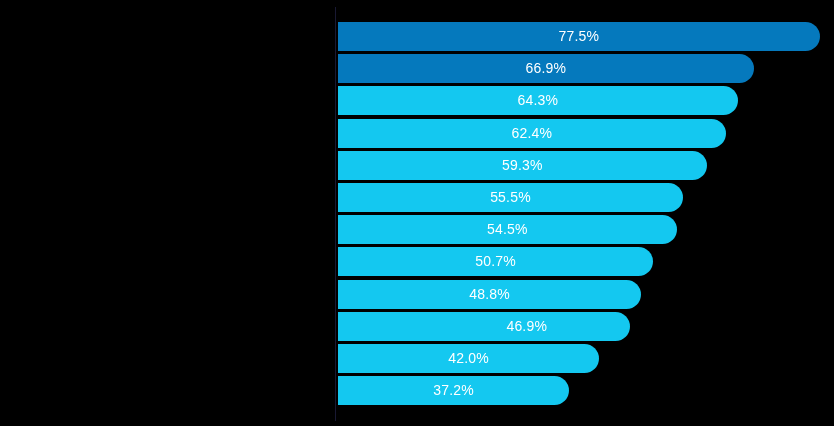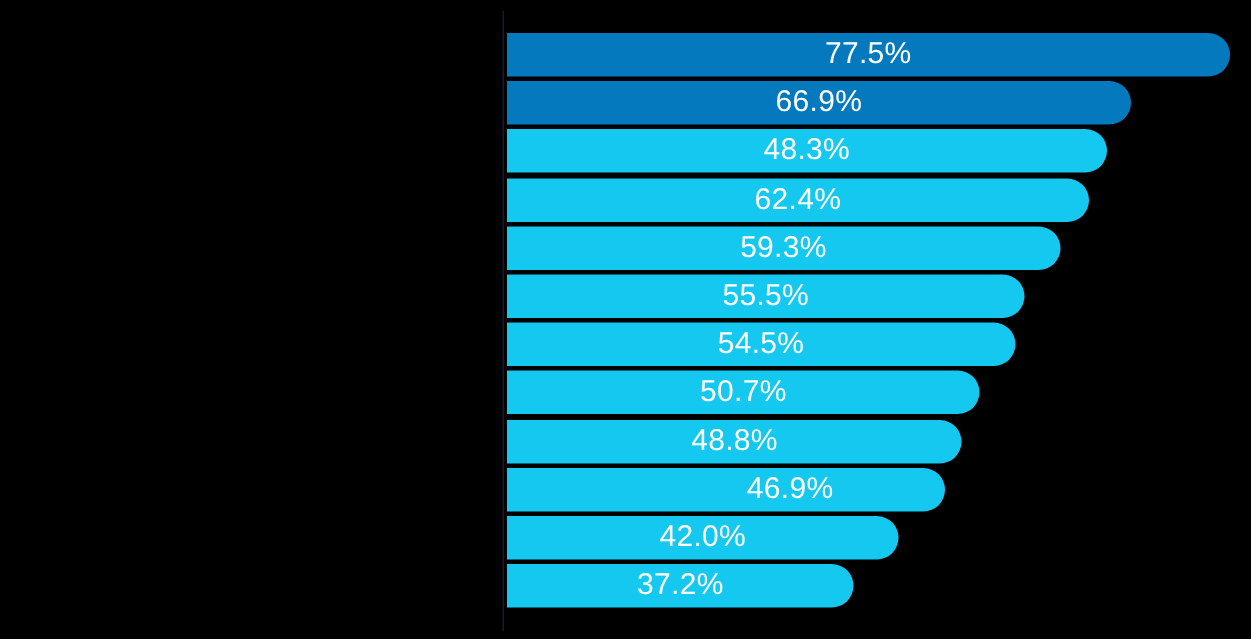--- a/index.html
+++ b/index.html
@@ -64,21 +64,21 @@
     top: 0;
     height: 29px;
     border-radius: 0 14.5px 14.5px 0;
   }
   .bar-value {
     position: absolute;
     top: 0;
     height: 29px;
     line-height: 29px;
     color: #ffffff;
-    font-size: 20px;
+    font-size: 14px;
     text-align: center;
     white-space: nowrap;
     letter-spacing: 0.2px;
   }
 </style>
 </head>
 <body>
 
 <div id="chart-root">
 
@@ -103,21 +103,21 @@
       <div class="bar-row" style="top: 22px; width: 496px;">
         <div class="bar" style="width: 481.704px; background: rgb(5, 121, 189);"></div>
         <div class="bar-value" style="left: 0px; width: 481.704px;">77.5%</div>
       </div>
       <div class="bar-row" style="top: 54.2px; width: 496px;">
         <div class="bar" style="width: 415.82px; background: rgb(5, 121, 189);"></div>
         <div class="bar-value" style="left: 0px; width: 415.82px;">66.9%</div>
       </div>
       <div class="bar-row" style="top: 86.4px; width: 496px;">
         <div class="bar" style="width: 399.659px; background: rgb(20, 200, 240);"></div>
-        <div class="bar-value" style="left: 0px; width: 399.659px;">48.3%</div>
+        <div class="bar-value" style="left: 0px; width: 399.659px;">64.3%</div>
       </div>
       <div class="bar-row" style="top: 118.6px; width: 496px;">
         <div class="bar" style="width: 387.85px; background: rgb(20, 200, 240);"></div>
         <div class="bar-value" style="left: 0px; width: 387.85px;">62.4%</div>
       </div>
       <div class="bar-row" style="top: 150.8px; width: 496px; border-radius: 12px;">
         <div class="bar" style="width: 368.581px; background: rgb(20, 200, 240);"></div>
         <div class="bar-value" style="left: 0px; width: 368.581px;">59.3%</div>
       </div>
       <div class="bar-row" style="top: 183px; width: 496px; text-decoration: underline;">

